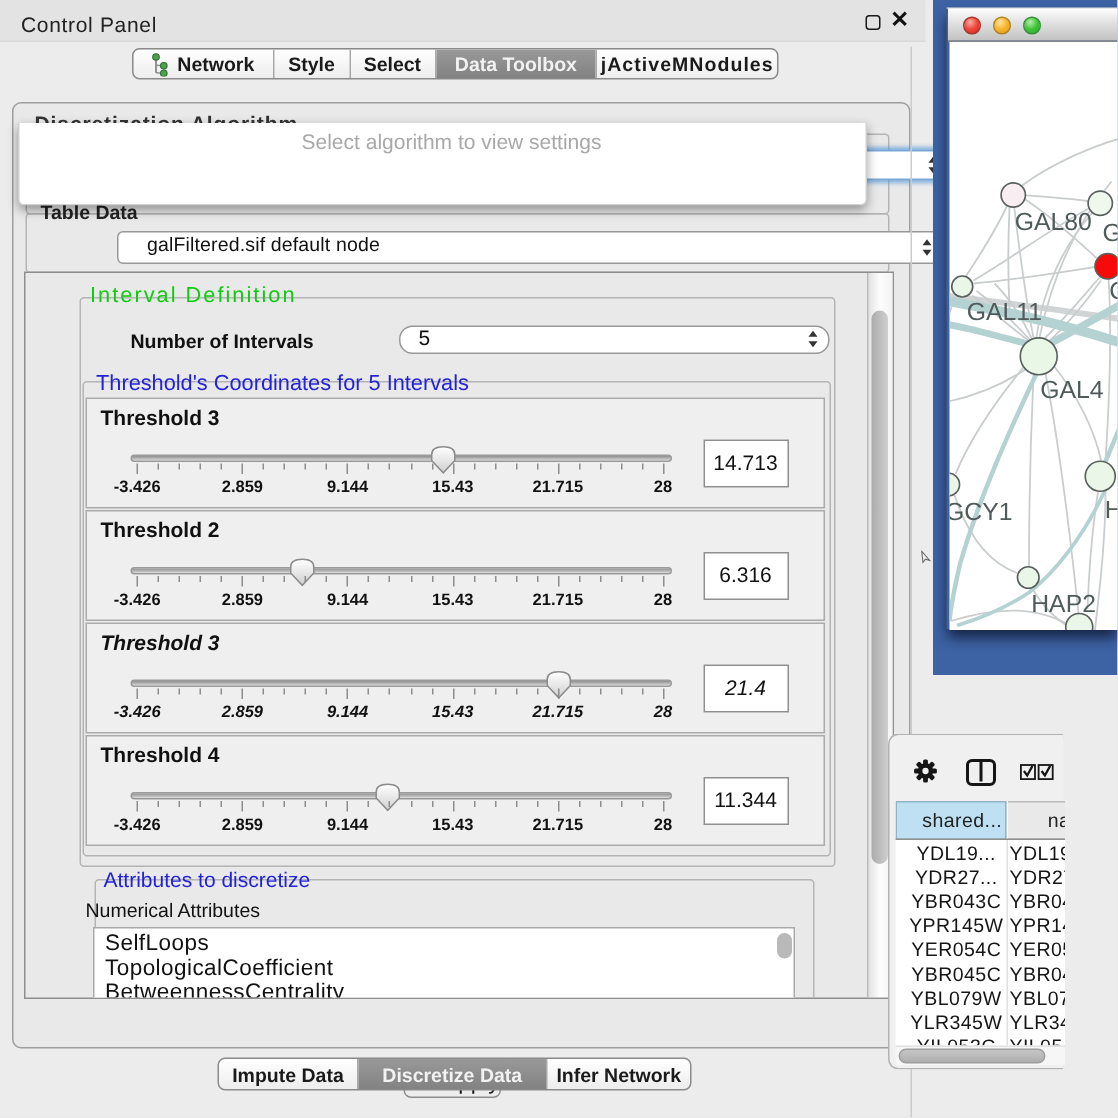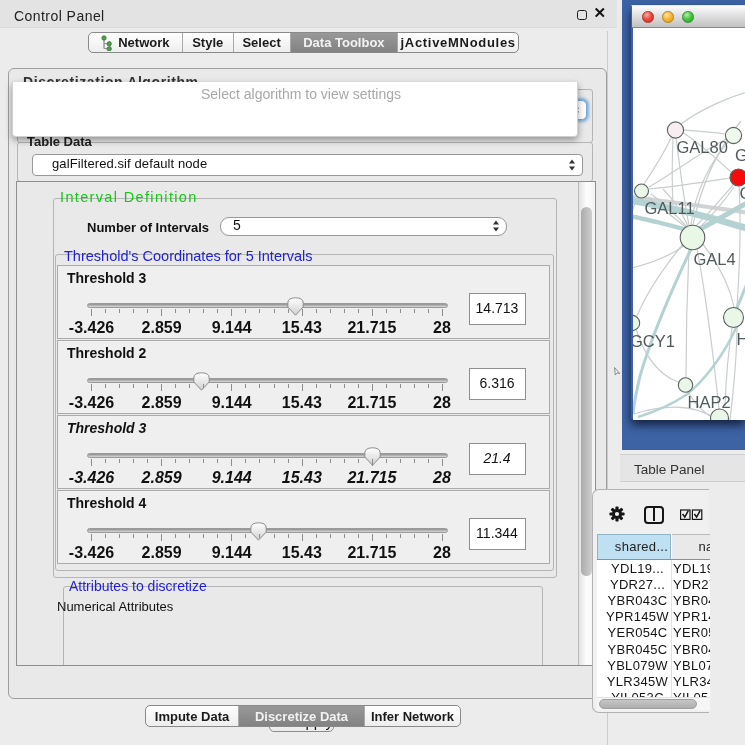--- a/index.html
+++ b/index.html
@@ -26,21 +26,21 @@
 #bottabs { left:145px; top:705px; width:316px; height:22px; }
 
 
 #mainpanel { left:8px; top:68px; width:599px; height:631px;
   border:1px solid #9e9e9e; border-radius:6px; background:#e9e9e9; }
 
 .grouptitle { position:absolute; font-size:13px; z-index:2; }
 .groupbox { position:absolute; border:1px solid #b4b4b4; border-radius:3px; }
 
 .combo { position:absolute; background:#ffffff; border:1px solid #989898; border-radius:4px;
-  font-size:13px; color:#111; }
+  font-size:13px; color:#111;margin-left:46px; }
 .combo .txt { position:absolute; left:19px; top:calc(50% - 0.5px); transform:translateY(-50%); white-space:nowrap; letter-spacing:0.1px; margin-top:-1px; }
 .combo .arr { position:absolute; right:7px; top:50%; transform:translateY(-50%); width:6px; height:11px; }
 .combo .arr:before { content:""; position:absolute; left:0; top:0;
   border-left:3px solid transparent; border-right:3px solid transparent; border-bottom:4px solid #333; }
 .combo .arr:after { content:""; position:absolute; left:0; bottom:0;
   border-left:3px solid transparent; border-right:3px solid transparent; border-top:4px solid #333; }
 
 
 #popup { left:12px; top:82px; width:566px; height:55px; background:#ffffff;
   border:1px solid #d0d0d0; border-top:none; border-radius:0 0 4px 4px;
@@ -57,21 +57,21 @@
 
 
 .thpanel { position:absolute; left:39.5px; width:493px; height:74px;
   background:#efefef; border:1px solid #ababab; }
 .thpanel .lab { position:absolute; left:9.5px; top:4px; font-size:14px; font-weight:bold; color:#111; }
 .track { position:absolute; left:29.5px; top:37.5px; width:361px; height:5px;
   background:linear-gradient(#8f8f8f,#d9d9d9); border-radius:3px; border:1px solid #9a9a9a; }
 .thumb { position:absolute; top:31.5px; width:17px; height:19px; }
 .thumb svg { display:block; }
 .ticks { position:absolute; left:0px; top:43.5px; width:100%; height:7px; }
-.tlabels { position:absolute; left:0; top:53px; width:100%; height:12px; font-size:16px; font-weight:bold; color:#111; }
+.tlabels { position:absolute; left:0; top:53px; width:100%; height:12px; font-size:11px; font-weight:bold; color:#111; }
 .tlabels span { position:absolute; transform:translateX(-50%); white-space:nowrap; }
 .valbox { position:absolute; left:411px; top:27.5px; width:57px; height:32px; background:#ffffff;
   border:1px solid #8f8f8f; font-size:14px; color:#111; text-align:center; line-height:29px; }
 
 
 #attrlist { left:45px; top:436px; width:468px; height:70px; background:#ffffff; border:1px solid #aaaaaa;
   font-size:15px; letter-spacing:0.3px; color:#111; }
 #attrlist { padding-top:2px; } #attrlist div { padding-left:7px; height:16.6px; line-height:16.6px; }
 #attrsb { position:absolute; left:455px; top:3px; width:10px; height:66px; background:#b9b9b9; border-radius:5px; }
 
@@ -367,20 +367,26 @@
           <span style="left:244.29999999999998px;">15.43</span>
           <span style="left:314.4px;">21.715</span>
           <span style="left:384.5px;">28</span>
         </div>
     <div class="valbox">11.344</div>
       </div>
 
     <span class="grouptitle" style="left:52px; top:396px; color:#2222dd; font-size:14px;">Attributes to discretize</span>
     <div class="groupbox" style="left:46px; top:403.5px; width:480px; height:90px;"></div>
     <span class="grouptitle" style="left:40px; top:416.5px; font-weight:normal; color:#111; font-size:13px;">Numerical Attributes</span>
+    <div class="abs" id="attrlist">
+      <div>SelfLoops</div>
+      <div>TopologicalCoefficient</div>
+      <div>BetweennessCentrality</div>
+      <div id="attrsb"></div>
+    </div>
     <div class="abs" id="vsbtrack"></div>
     <div class="abs" id="vsbthumb"></div>
   </div>
 
   <div class="abs" id="applybtn">Apply</div>
 
   <div class="abs tabgroup" id="bottabs">
     <div class="seg" style="width:93px;">Impute Data</div>
     <div class="seg sel" style="width:126px;">Discretize Data</div>
     <div class="seg" style="width:95px;">Infer Network</div>
@@ -454,23 +460,20 @@
           <text x="643.5" y="212.5">GAL11</text>
           <text x="692.5" y="264">GAL4</text>
           <text x="629" y="345.5">GCY1</text>
           <text x="735.5" y="344">H</text>
           <text x="686.5" y="407">HAP2</text>
         </g>
       </svg>
     </div>
   </div>
 
-  <div class="abs" id="tphead">
-      <span class="t">Table Panel</span>
-    </div>
 
   <div class="abs" id="tablepanel">
 
     <svg class="abs" style="left:15.5px; top:15.5px;" width="16" height="16" viewBox="0 0 16 16">
       <g fill="#151515">
         <circle cx="8" cy="8" r="5.1"></circle>
         <g>
           <rect x="6.4" y="0.4" width="3.2" height="3.6" rx="1"></rect>
           <rect x="6.4" y="0.4" width="3.2" height="3.6" rx="1" transform="rotate(45 8 8)"></rect>
           <rect x="6.4" y="0.4" width="3.2" height="3.6" rx="1" transform="rotate(90 8 8)"></rect>

